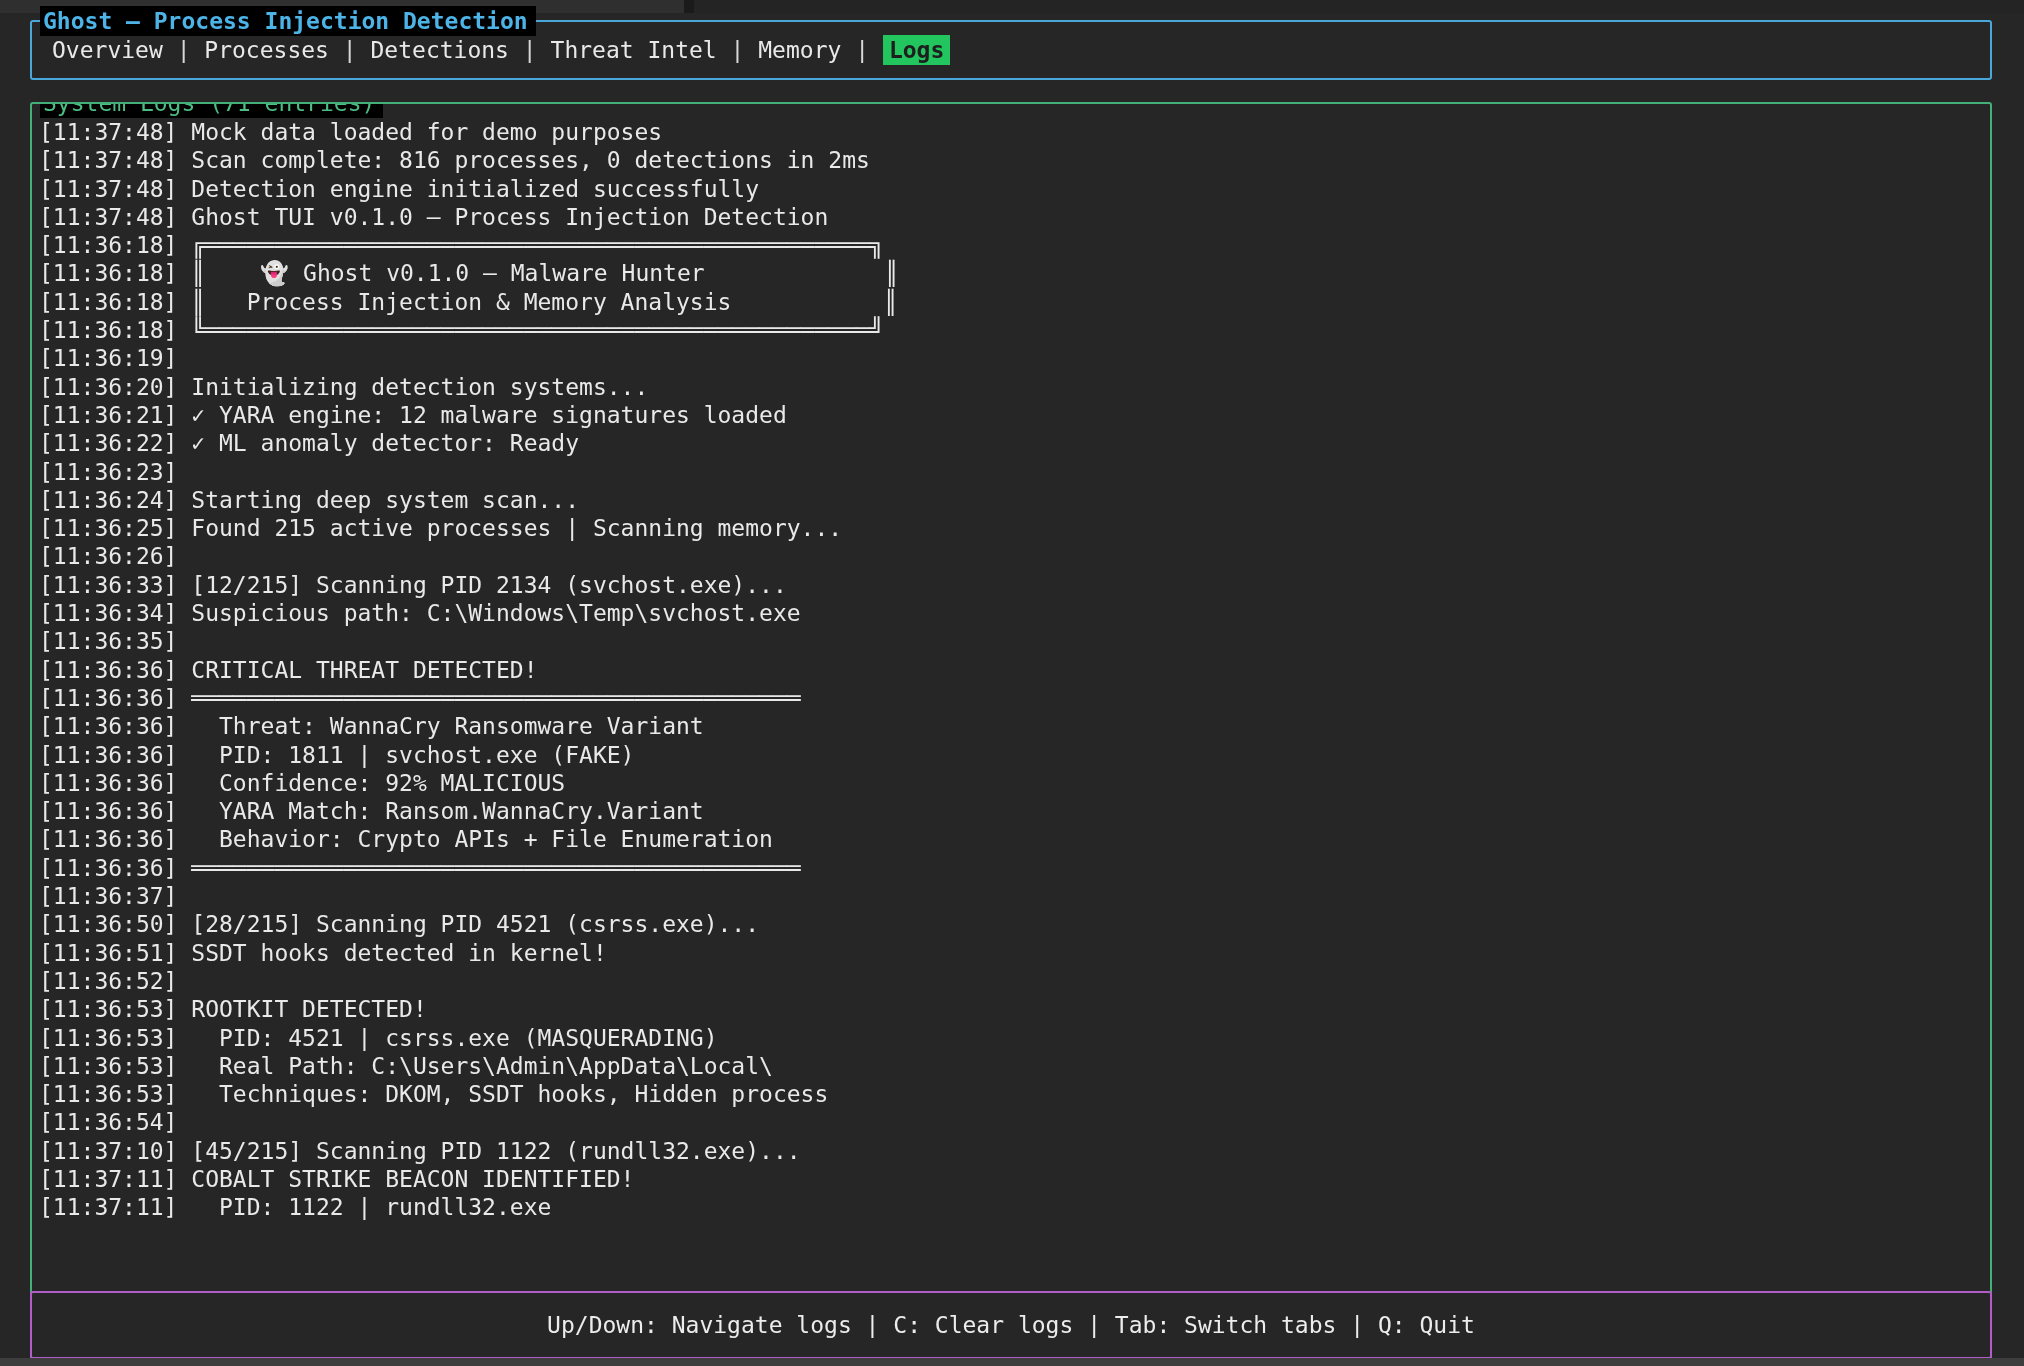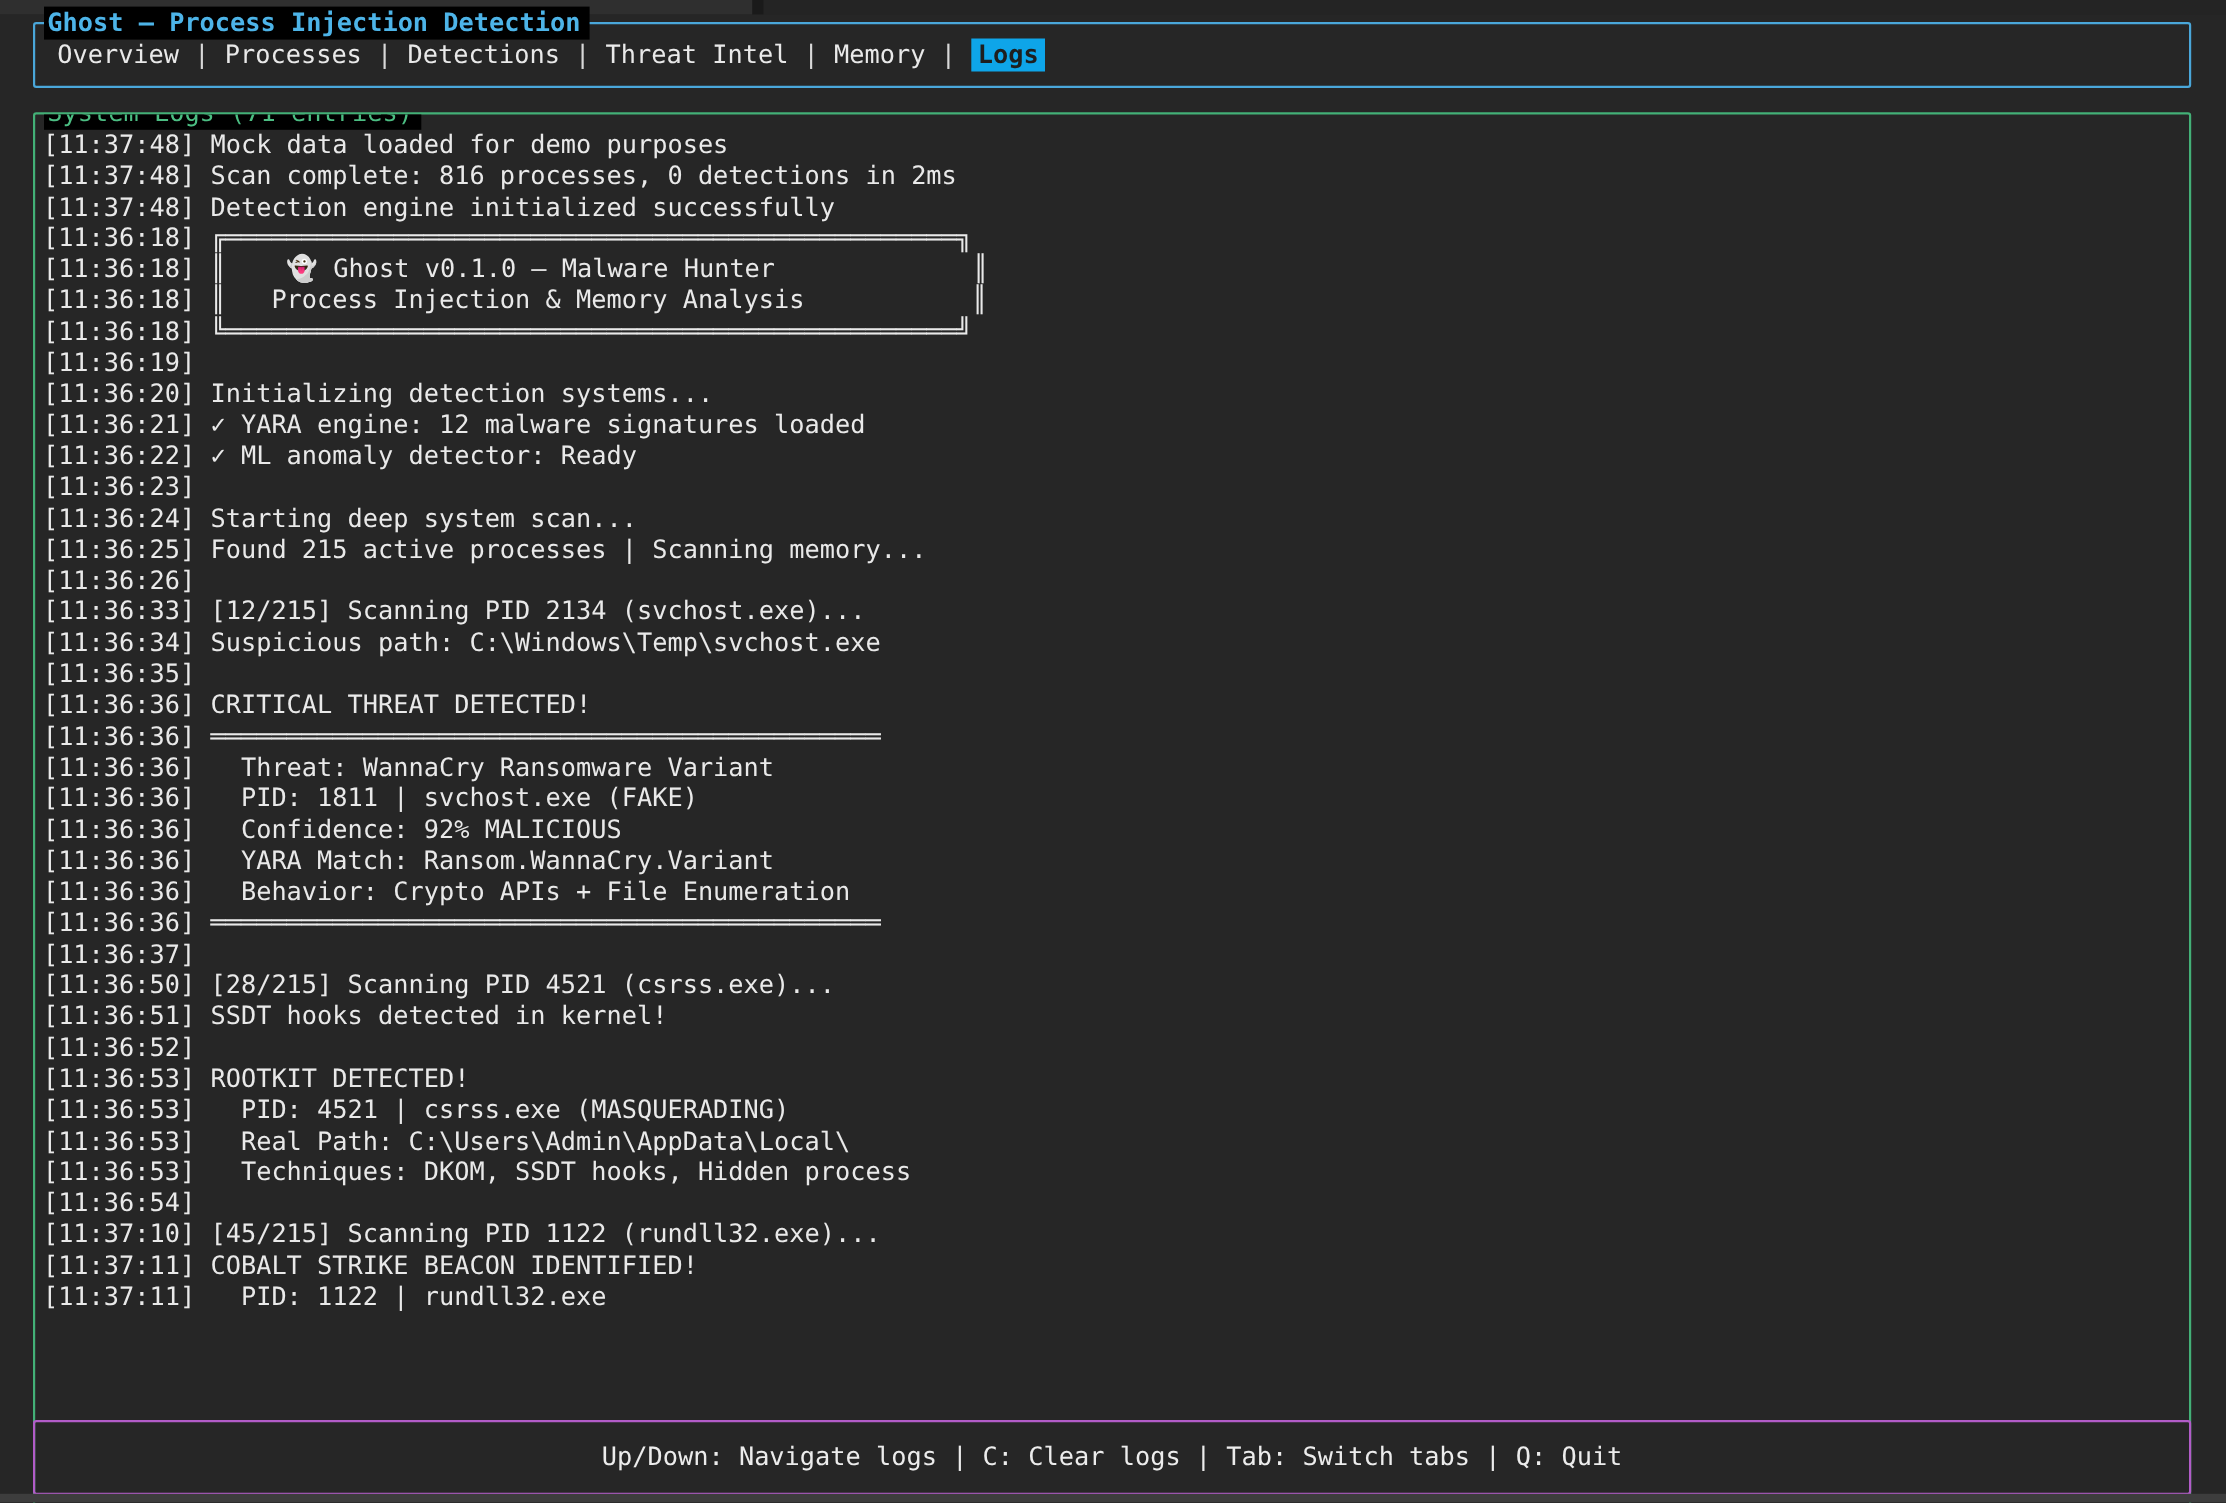--- a/index.html
+++ b/index.html
@@ -40,21 +40,21 @@
   
   .tab-panel { top: 20px; height: 60px; border-color: #4aa7da; }
   .tab-panel .box-title { color: #4db4e8; font-weight: bold; }
   .tabs {
     position: absolute; left: 20px; top: 13px;
     font-size: 23px; line-height: 30px; color: #e9e9e9;
     white-space: pre;
   }
   .tab { display: inline-block; }
   .tab.active {
-    background: #0ea5e9; color: #1e1e1e; font-weight: bold;
+    background: #22c55e; color: #1e1e1e; font-weight: bold;
     padding: 0 6px;
   }
   .tab-sep { color: #d8d8d8; }
   
   .logs-panel { top: 102px; height: 1354px; border-color: #43b077; overflow: hidden; }
   .logs-panel .box-title { color: #4cbe83; }
   .log-lines { position: absolute; left: 7px; top: 14px; right: 4px; bottom: 4px; overflow: hidden; }
   .log-line {
     font-size: 23px; line-height: 28.3px;
     color: #e9e9e9; white-space: pre;
@@ -80,20 +80,21 @@
   <span class="box-title">Ghost — Process Injection Detection</span>
   <div class="tabs"><span class="tab">Overview</span><span class="tab-sep"> | </span><span class="tab">Processes</span><span class="tab-sep"> | </span><span class="tab">Detections</span><span class="tab-sep"> | </span><span class="tab">Threat Intel</span><span class="tab-sep"> | </span><span class="tab">Memory</span><span class="tab-sep"> | </span><span class="tab active">Logs</span></div>
 </div>
 
 <div class="panel logs-panel">
   <span class="box-title">System Logs (71 entries)</span>
   <div class="log-lines">
       <div class="log-line"><span class="ts">[11:37:48]</span><span class="msg"> Mock data loaded for demo purposes</span></div>
       <div class="log-line"><span class="ts">[11:37:48]</span><span class="msg"> Scan complete: 816 processes, 0 detections in 2ms</span></div>
       <div class="log-line"><span class="ts">[11:37:48]</span><span class="msg"> Detection engine initialized successfully</span></div>
+      <div class="log-line"><span class="ts">[11:37:48]</span><span class="msg"> Ghost TUI v0.1.0 — Process Injection Detection</span></div>
       <div class="log-line"><span class="ts">[11:36:18]</span><span class="msg"> ╔════════════════════════════════════════════════╗</span></div>
       <div class="log-line"><span class="ts">[11:36:18]</span><span class="msg"> ║    👻 Ghost v0.1.0 — Malware Hunter             ║</span></div>
       <div class="log-line"><span class="ts">[11:36:18]</span><span class="msg"> ║   Process Injection &amp; Memory Analysis           ║</span></div>
       <div class="log-line"><span class="ts">[11:36:18]</span><span class="msg"> ╚════════════════════════════════════════════════╝</span></div>
       <div class="log-line"><span class="ts">[11:36:19]</span><span class="msg"></span></div>
       <div class="log-line"><span class="ts">[11:36:20]</span><span class="msg"> Initializing detection systems...</span></div>
       <div class="log-line"><span class="ts">[11:36:21]</span><span class="msg"> ✓ YARA engine: 12 malware signatures loaded</span></div>
       <div class="log-line"><span class="ts">[11:36:22]</span><span class="msg"> ✓ ML anomaly detector: Ready</span></div>
       <div class="log-line"><span class="ts">[11:36:23]</span><span class="msg"></span></div>
       <div class="log-line"><span class="ts">[11:36:24]</span><span class="msg"> Starting deep system scan...</span></div>

